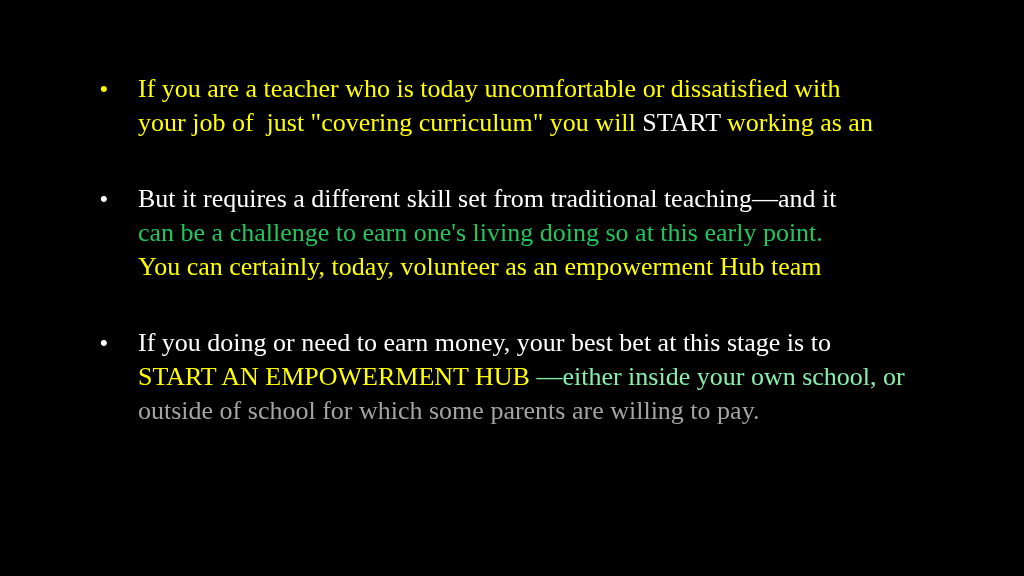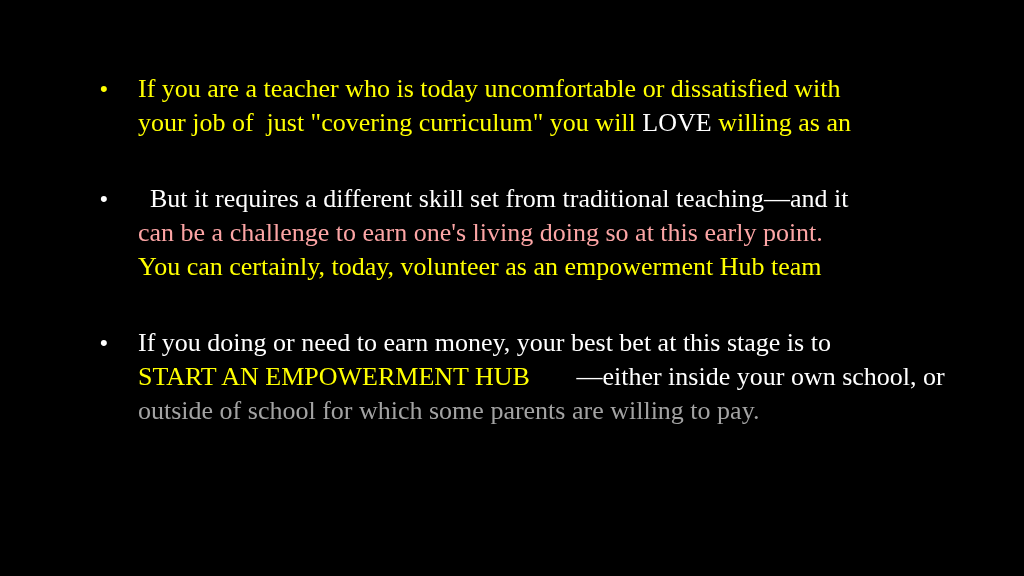--- a/index.html
+++ b/index.html
@@ -58,33 +58,33 @@
 </style>
 </head>
 <body>
 
 <div class="slide">
   <ul class="bullet-list" id="bullet-list">
       <li class="bullet-item">
         <span class="bullet-marker" style="color: rgb(255, 255, 0);">•</span>
         <div class="bullet-content">
           <div class="bullet-line"><span class="seg" style="color: rgb(255, 255, 0);">If you are a teacher who is today uncomfortable or dissatisfied with</span></div>
-          <div class="bullet-line"><span class="seg" style="color: rgb(255, 255, 0);">your job of  just "covering curriculum" you will </span><span class="seg" style="color: rgb(255, 255, 255);">LOVE</span><span class="seg" style="color: rgb(255, 255, 0);"> willing as an</span></div>
+          <div class="bullet-line"><span class="seg" style="color: rgb(255, 255, 0);">your job of  just "covering curriculum" you will </span><span class="seg" style="color: rgb(255, 255, 255);">START</span><span class="seg" style="color: rgb(255, 255, 0);"> working as an</span></div>
         </div>
       </li>
       <li class="bullet-item">
         <span class="bullet-marker" style="color: rgb(255, 255, 255);">•</span>
         <div class="bullet-content">
-          <div class="bullet-line"><span class="seg" style="color: rgb(255, 255, 255); margin-left: 12px;">But it requires a different skill set from traditional teaching—and it</span></div>
-          <div class="bullet-line"><span class="seg" style="color: #fca5a5;">can be a challenge to earn one's living doing so at this early point.</span></div>
+          <div class="bullet-line"><span class="seg" style="color: rgb(255, 255, 255);">But it requires a different skill set from traditional teaching—and it</span></div>
+          <div class="bullet-line"><span class="seg" style="color: #22c55e;">can be a challenge to earn one's living doing so at this early point.</span></div>
           <div class="bullet-line"><span class="seg" style="color: rgb(255, 255, 0); margin-top: 28px;">You can certainly, today, volunteer as an empowerment Hub team</span></div>
         </div>
       </li>
       <li class="bullet-item">
         <span class="bullet-marker" style="color: rgb(255, 255, 255);">•</span>
         <div class="bullet-content">
           <div class="bullet-line"><span class="seg" style="color: rgb(255, 255, 255);">If you doing or need to earn money, your best bet at this stage is to</span></div>
-          <div class="bullet-line"><span class="seg" style="color: rgb(255, 255, 0);">START AN EMPOWERMENT HUB </span><span class="seg" style="color: #ffffff; margin-left: 40px;">—either inside your own school, or</span></div>
+          <div class="bullet-line"><span class="seg" style="color: rgb(255, 255, 0);">START AN EMPOWERMENT HUB </span><span class="seg" style="color: #86efac;">—either inside your own school, or</span></div>
           <div class="bullet-line"><span class="seg" style="color: #a3a3a3;">outside of school for which some parents are willing to pay.</span></div>
         </div>
       </li>
     </ul>
 </div>
 
 </body></html>

